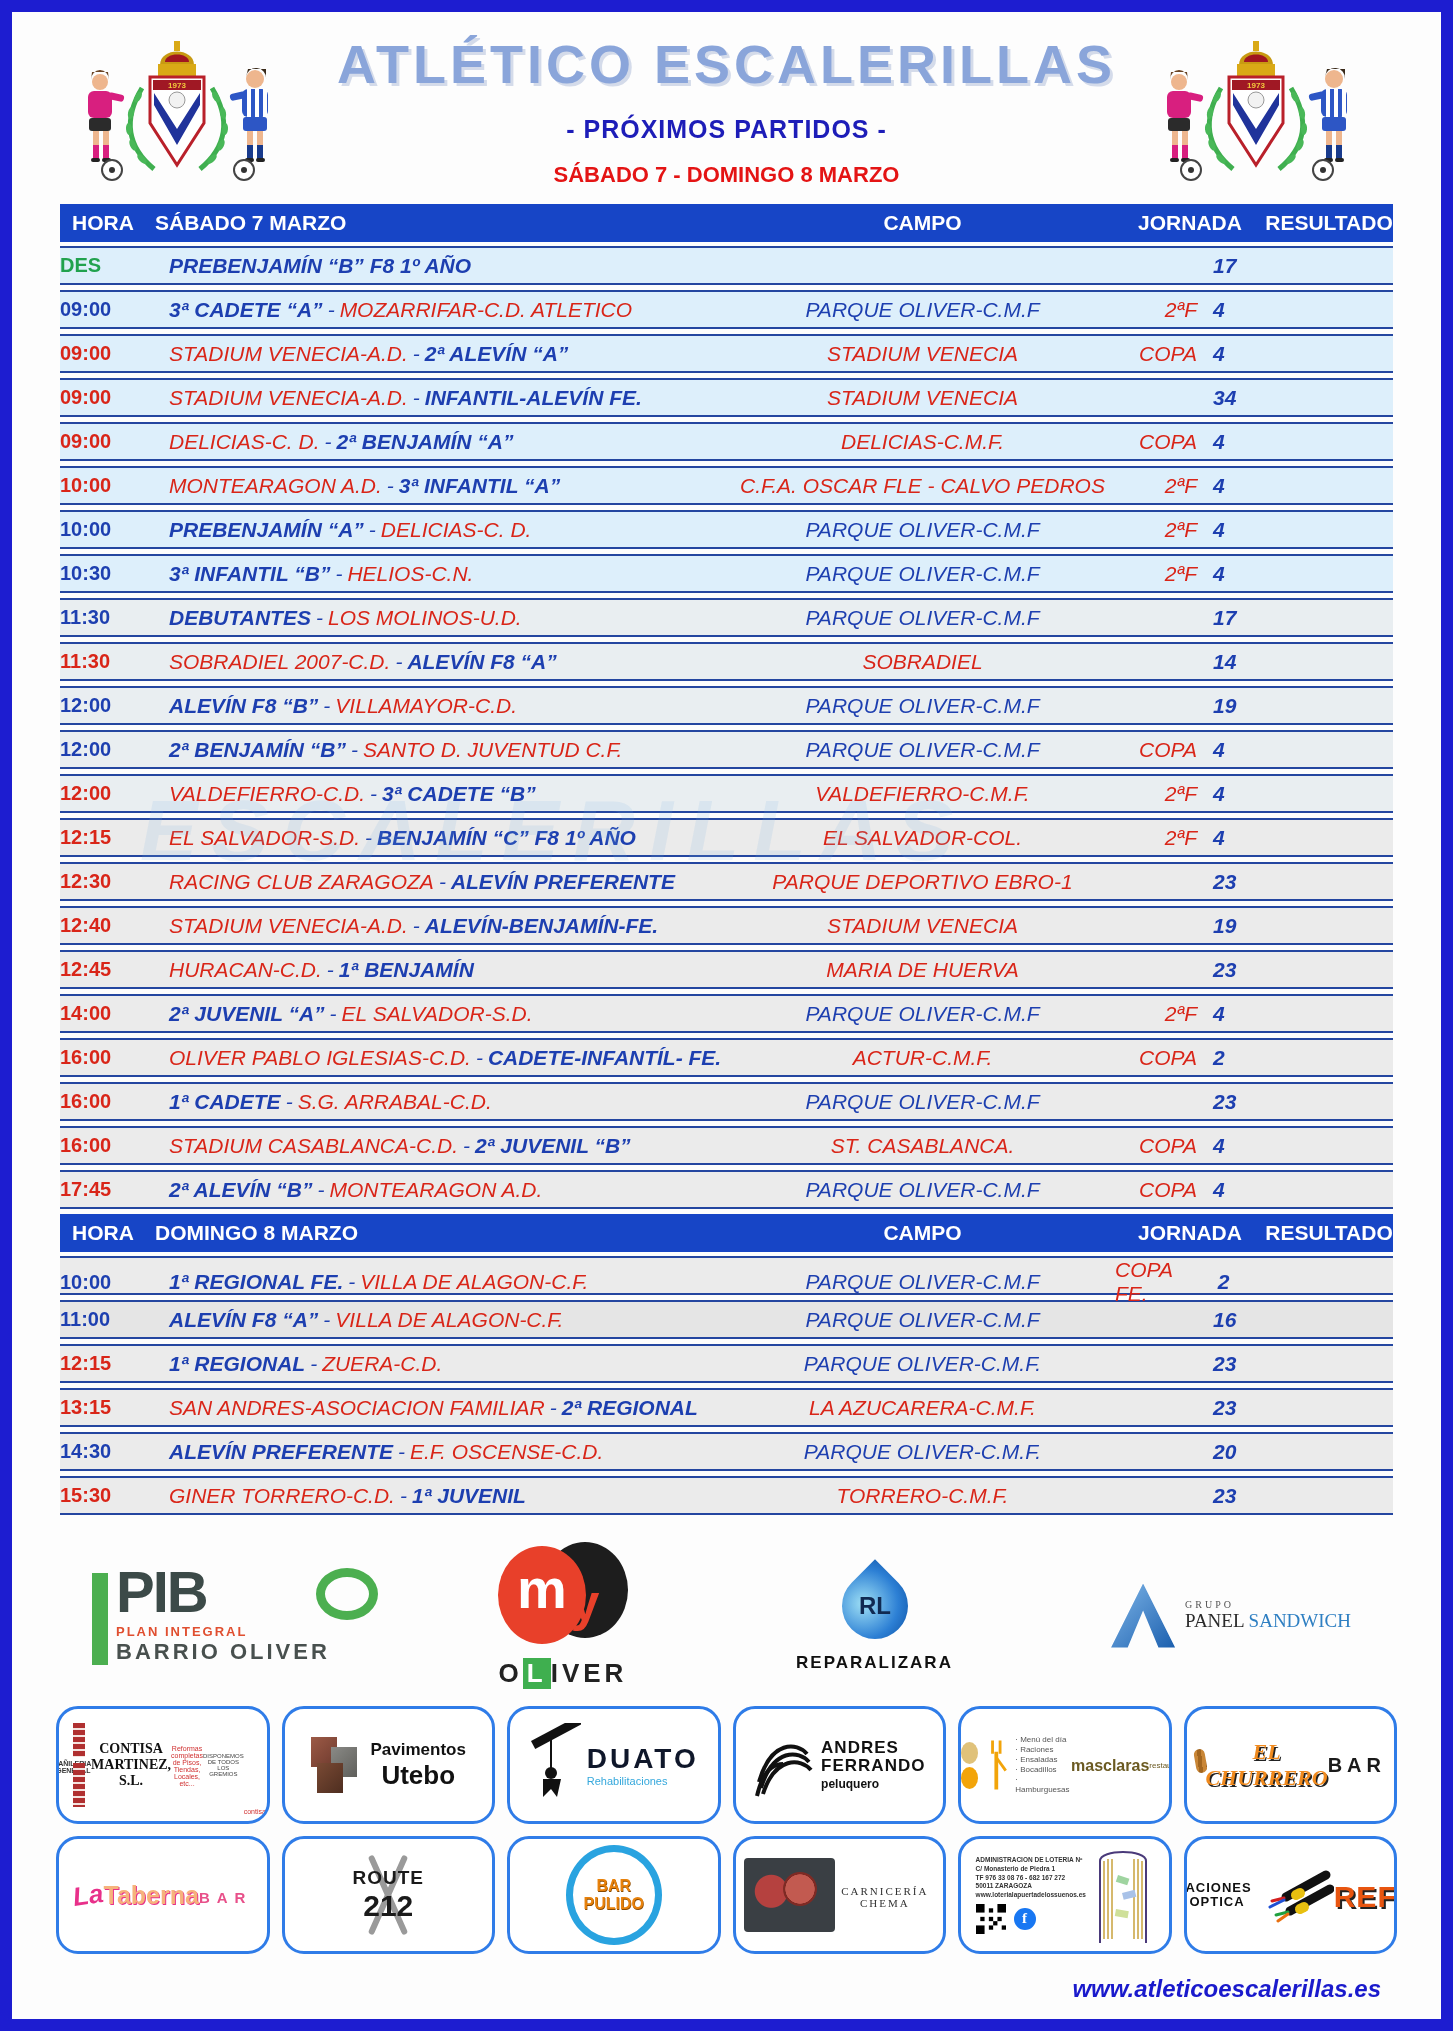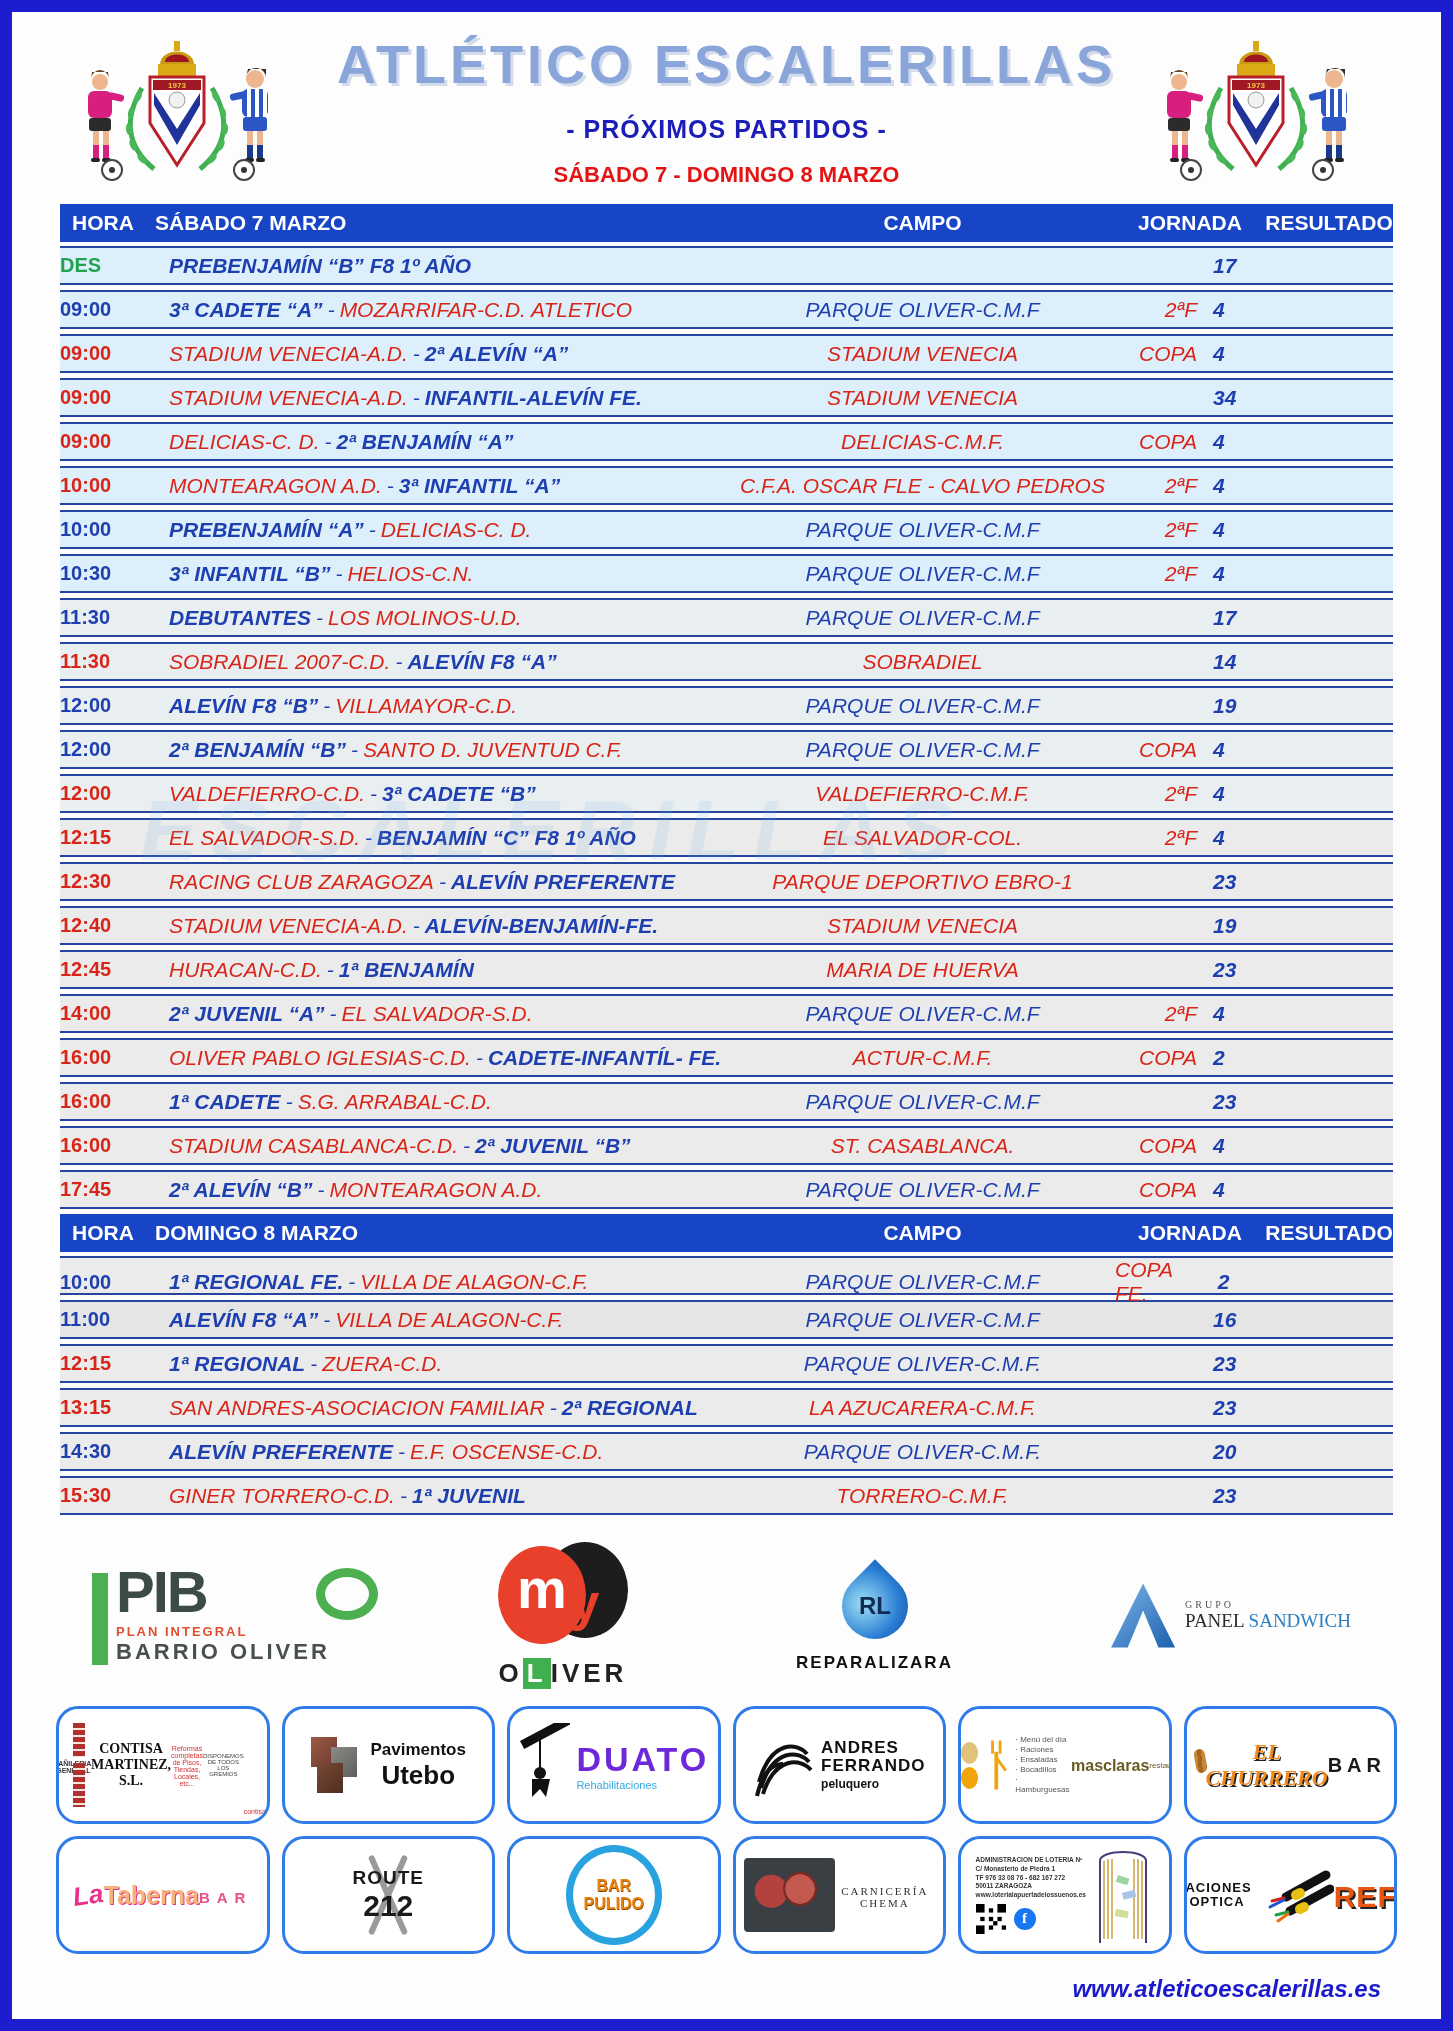--- a/index.html
+++ b/index.html
@@ -72,21 +72,21 @@
   .bricks2 { top:auto; bottom:14px; height:44px; }
   .utebo-wrap { display:flex; align-items:center; gap:8px; }
   .tiles { position:relative; width:52px; height:56px; }
   .tile { position:absolute; width:26px; height:30px; }
   .tile1 { left:0; top:0; background:linear-gradient(135deg,#9c5a46,#6e3a2e); }
   .tile2 { left:20px; top:10px; background:linear-gradient(135deg,#8a8a86,#5f5f5b); }
   .tile3 { left:6px; top:26px; background:linear-gradient(135deg,#7a4a34,#4e2e20); }
   .utebo-t1 { font-size:17px; font-weight:bold; color:#111; }
   .utebo-t2 { font-size:26px; font-weight:bold; color:#111; }
   .duato-wrap { display:flex; align-items:center; gap:6px; }
-  .duato-name { font-size:34px; font-weight:bold; color:#6d28d9; letter-spacing:3px; }
+  .duato-name { font-size:28px; font-weight:bold; color:#0f172a; letter-spacing:3px; }
   .duato-sub { font-size:11px; color:#35a8dc; text-align:left; }
   .ferrando-wrap { display:flex; align-items:center; gap:8px; }
   .ferrando-t1 { font-size:17px; font-weight:bold; color:#111; letter-spacing:1px; line-height:1.05; text-align:left; }
   .ferrando-t3 { font-size:12px; font-weight:bold; color:#111; text-align:left; margin-top:2px; }
   .mas-wrap { display:flex; align-items:center; gap:6px; }
   .mas-dots { display:grid; grid-template-columns:18px 18px; gap:3px; }
   .mas-dot { width:17px; height:22px; border-radius:50%; }
   .md1{background:#8a6a1c;} .md2{background:#e0c27a;} .md3{background:#d6cab2;} .md4{background:#f2a40a;}
   .mas-menu { font-size:8px; color:#555; text-align:left; line-height:1.25; }
   .mas-name { font-size:16px; font-weight:bold; color:#6b5a22; margin-top:2px; }

